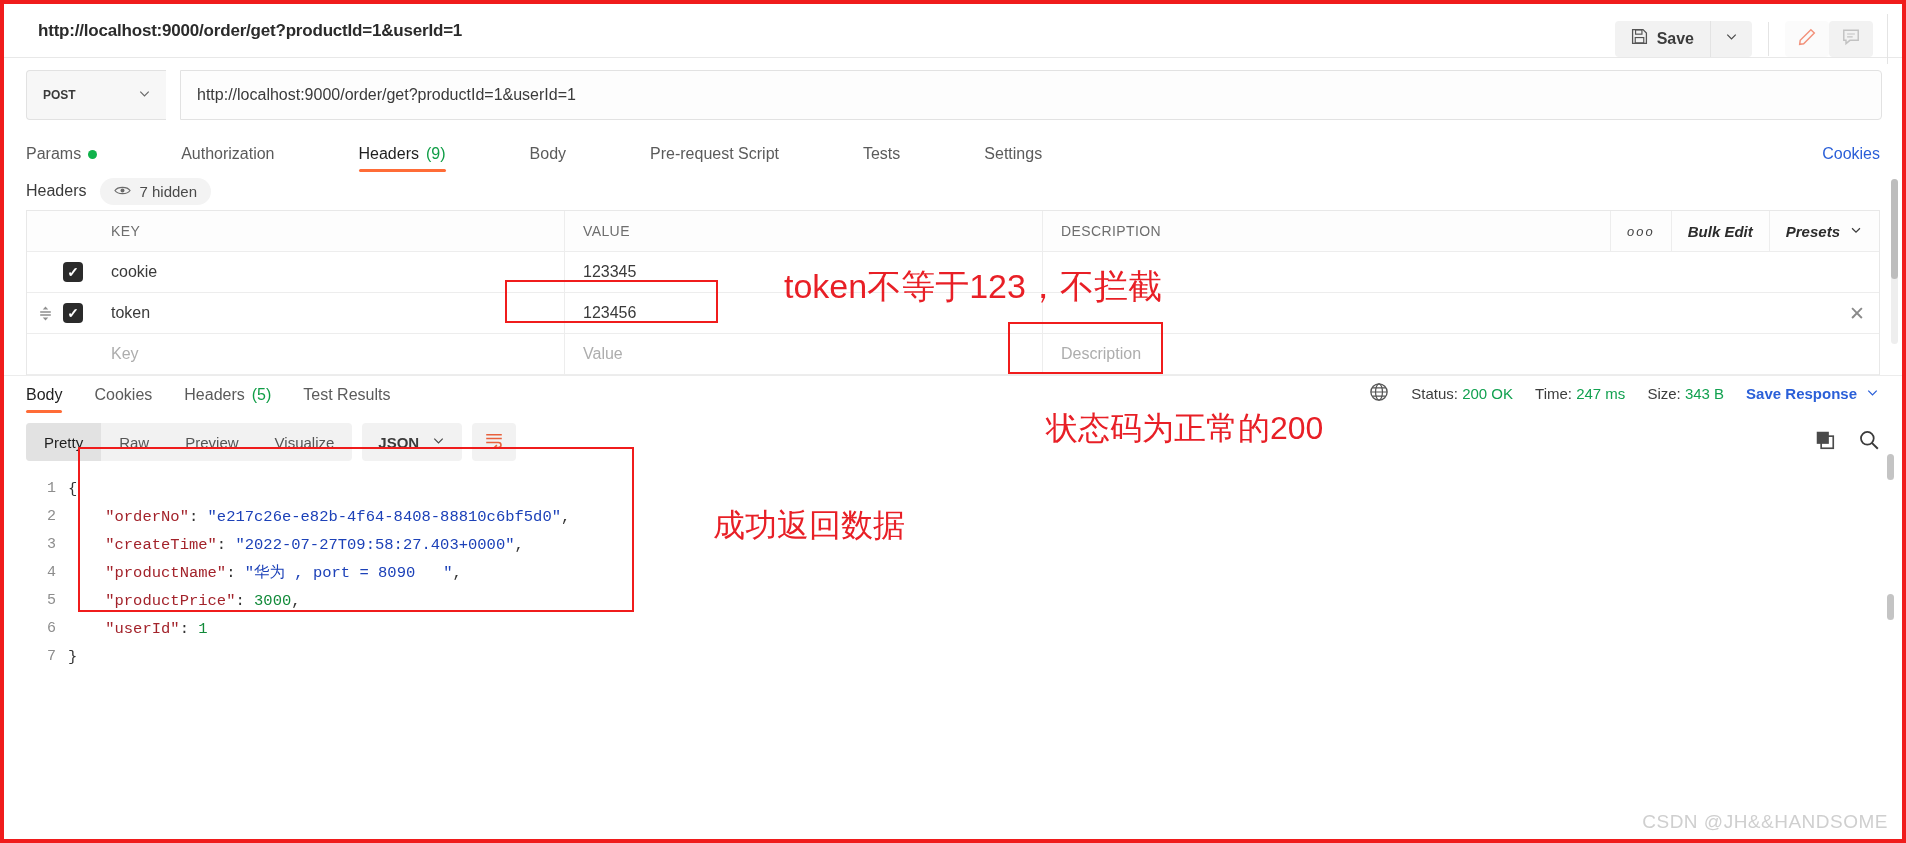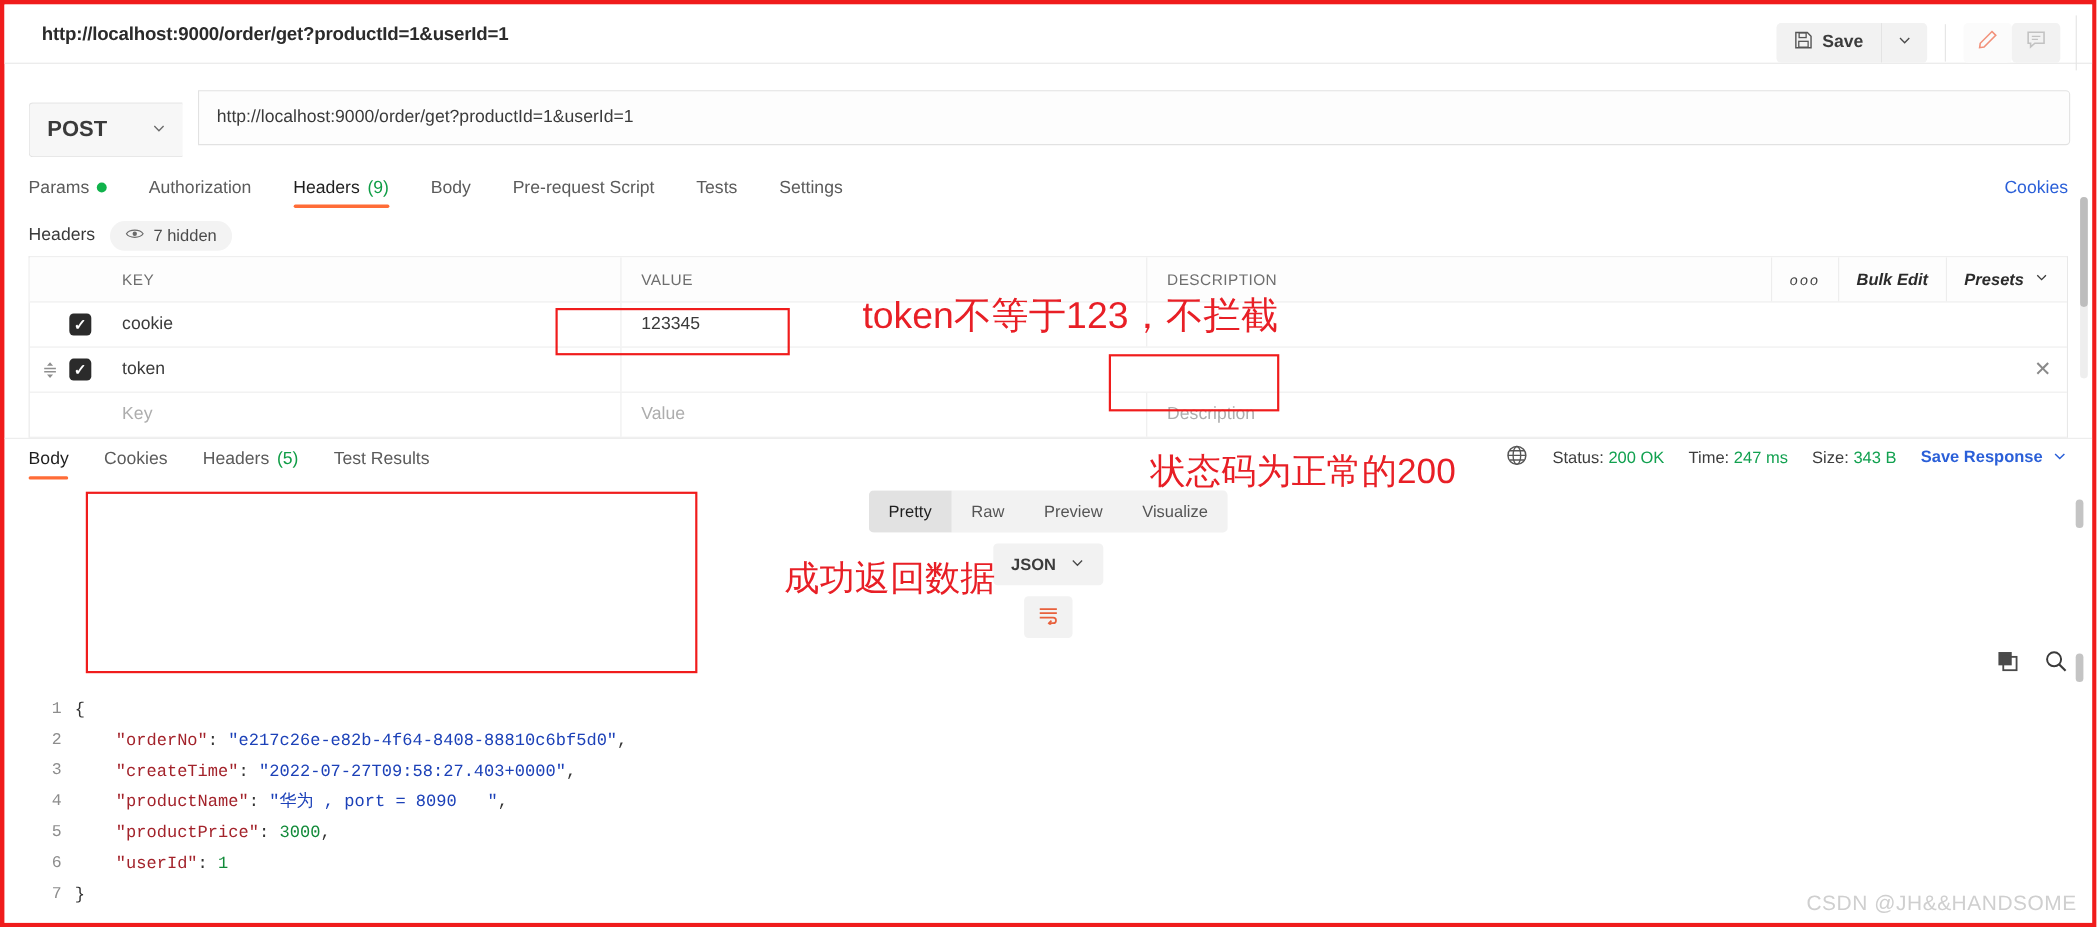--- a/index.html
+++ b/index.html
@@ -76,23 +76,22 @@
     gap: 14px;
   }
   .method-box {
     width: 140px; height: 50px;
     background: #f7f7f7;
     border: 1px solid #e2e2e2;
     border-right: none;
     border-radius: 4px 0 0 4px;
     display: flex; align-items: center; justify-content: space-between;
     padding: 0 14px 0 16px;
-    font-size: 20px; font-weight: bold; color: #3a3a3a;
-    cursor: pointer;
-    margin-top: 23px;
+    font-size: 12px; font-weight: bold; color: #3a3a3a;
+    cursor: pointer;
   }
   .url-box {
     flex: 1; height: 50px;
     background: #fdfdfd;
     border: 1px solid #e2e2e2;
     border-radius: 0 4px 4px 0;
     display: flex; align-items: center;
     padding: 0 16px;
     font-size: 16px; color: #3a3a3a;
     cursor: text;
@@ -110,24 +109,25 @@
     background: #4a7dea;
     border-left: 1px solid #6b94ef;
     border-radius: 0 4px 4px 0;
     width: 46px;
     display: flex; align-items: center; justify-content: center;
     cursor: pointer;
   }
 
   
   .reqtabs {
-    display: flex; align-items: center;
+    display: flex; align-items: flex-end;
     padding: 0 22px;
     height: 40px;
     position: relative;
+    gap: 46px;
   }
   .rtab {
     font-size: 16px; color: #5b5b5b;
     padding: 0 0 9px 0;
     margin-right: 38px;
     display: flex; align-items: center; gap: 7px;
     cursor: pointer;
     position: relative;
   }
   .rtab.active { color: #1f1f1f; }
@@ -247,21 +247,20 @@
     display: flex; align-items: center; gap: 22px;
     font-size: 15px; color: #3d3d3d;
     padding-bottom: 8px;
   }
   .meta .ok { color: #12a150; }
   .meta .save-resp { color: #2a5fd8; font-weight: bold; display: flex; gap: 8px; cursor: pointer; }
 
   .view-row {
     display: flex; align-items: center; gap: 10px;
     padding: 10px 22px 8px 22px;
-    flex-direction: column;
   }
   .seg {
     display: flex; background: #f2f2f2; border-radius: 4px; overflow: hidden; height: 38px;
   }
   .seg div {
     display: flex; align-items: center; padding: 0 18px;
     font-size: 15px; color: #555; cursor: pointer;
   }
   .seg div.on { background: #e2e2e2; color: #1f1f1f; }
   .fmt-box {
@@ -444,20 +443,21 @@
       <div class="kv-drag">
         <svg width="15" height="17" viewBox="0 0 14 16">
             <path d="M7 1.3 L4.4 4.2h5.2z M7 14.7 L4.4 11.8h5.2z" fill="#8f8f8f"></path>
             <path d="M2 6.6h10M2 9.4h10" stroke="#8f8f8f" stroke-width="1.3"></path>
           </svg>
       </div>
       <div class="kv-check">
         <span class="cbox">✓</span>
       </div>
       <div class="kv-key">token</div>
+      <div class="kv-val">123456</div>
       <div class="kv-desc"></div>
       <div class="row-x">✕</div>
     </div>
 
     <div class="kv-row">
       <div class="kv-drag"></div>
       <div class="kv-check"></div>
       <div class="kv-key ph">Key</div>
       <div class="kv-val ph">Value</div>
       <div class="kv-desc ph">Description</div>

